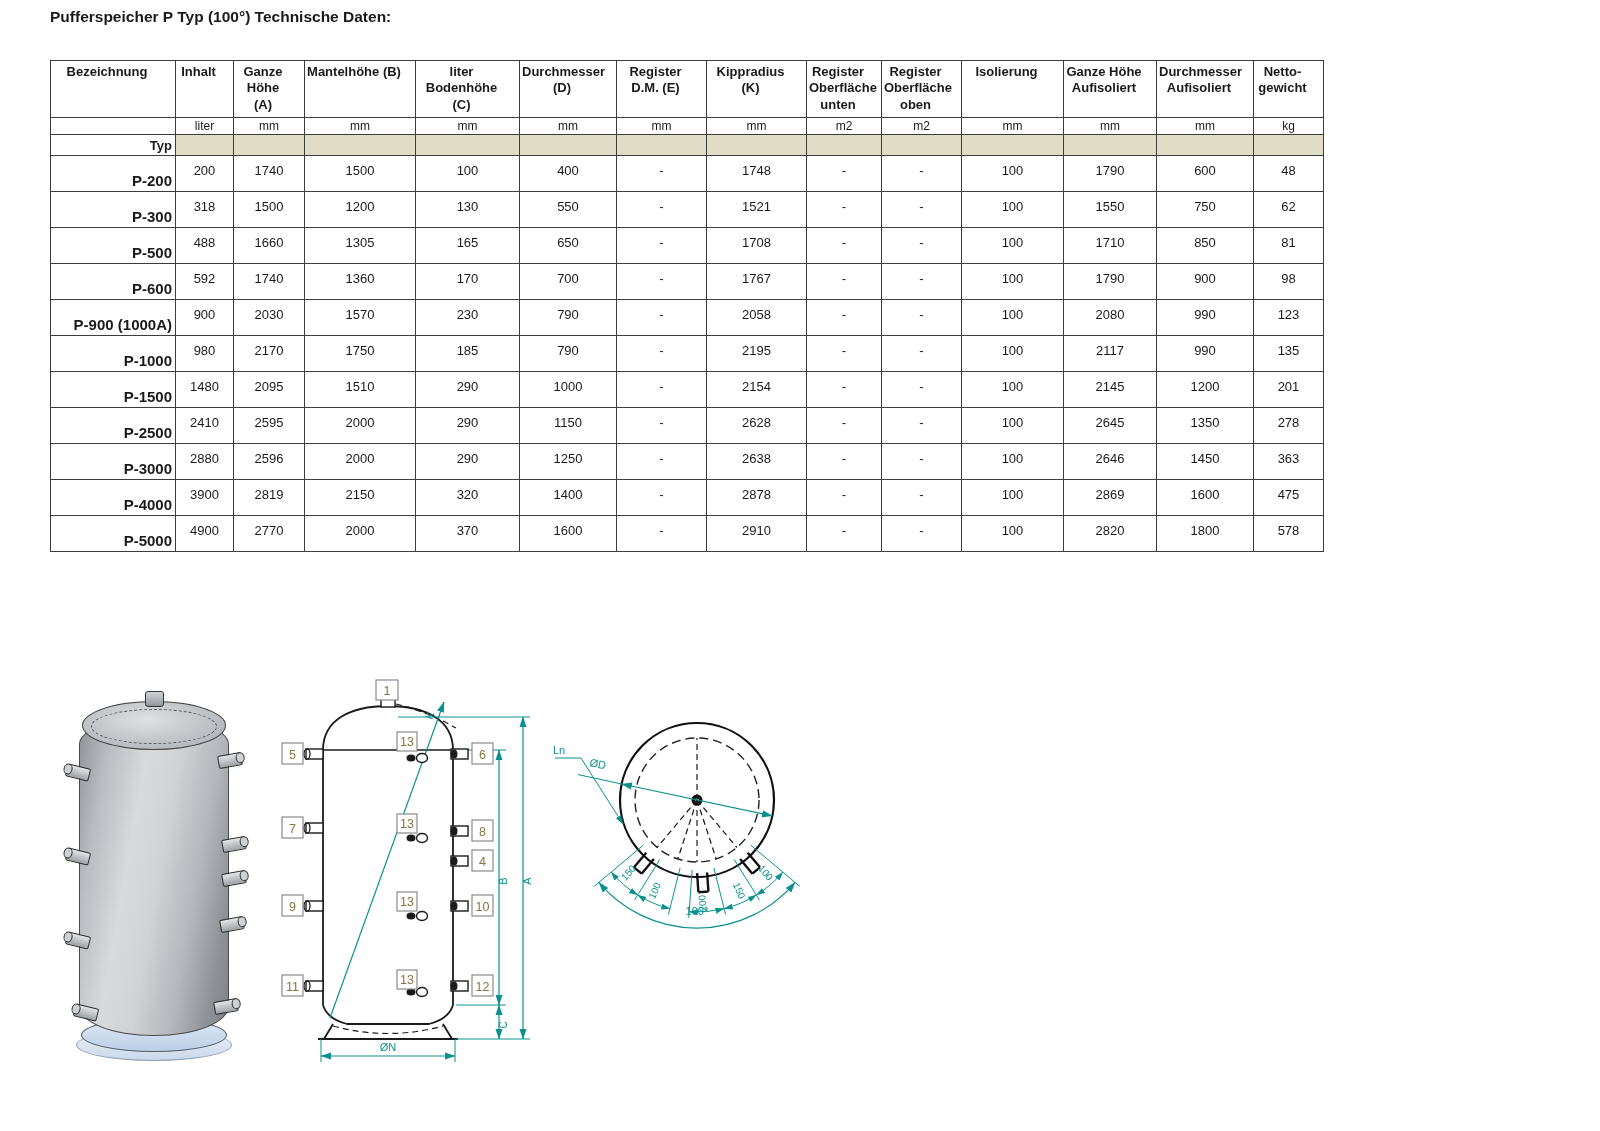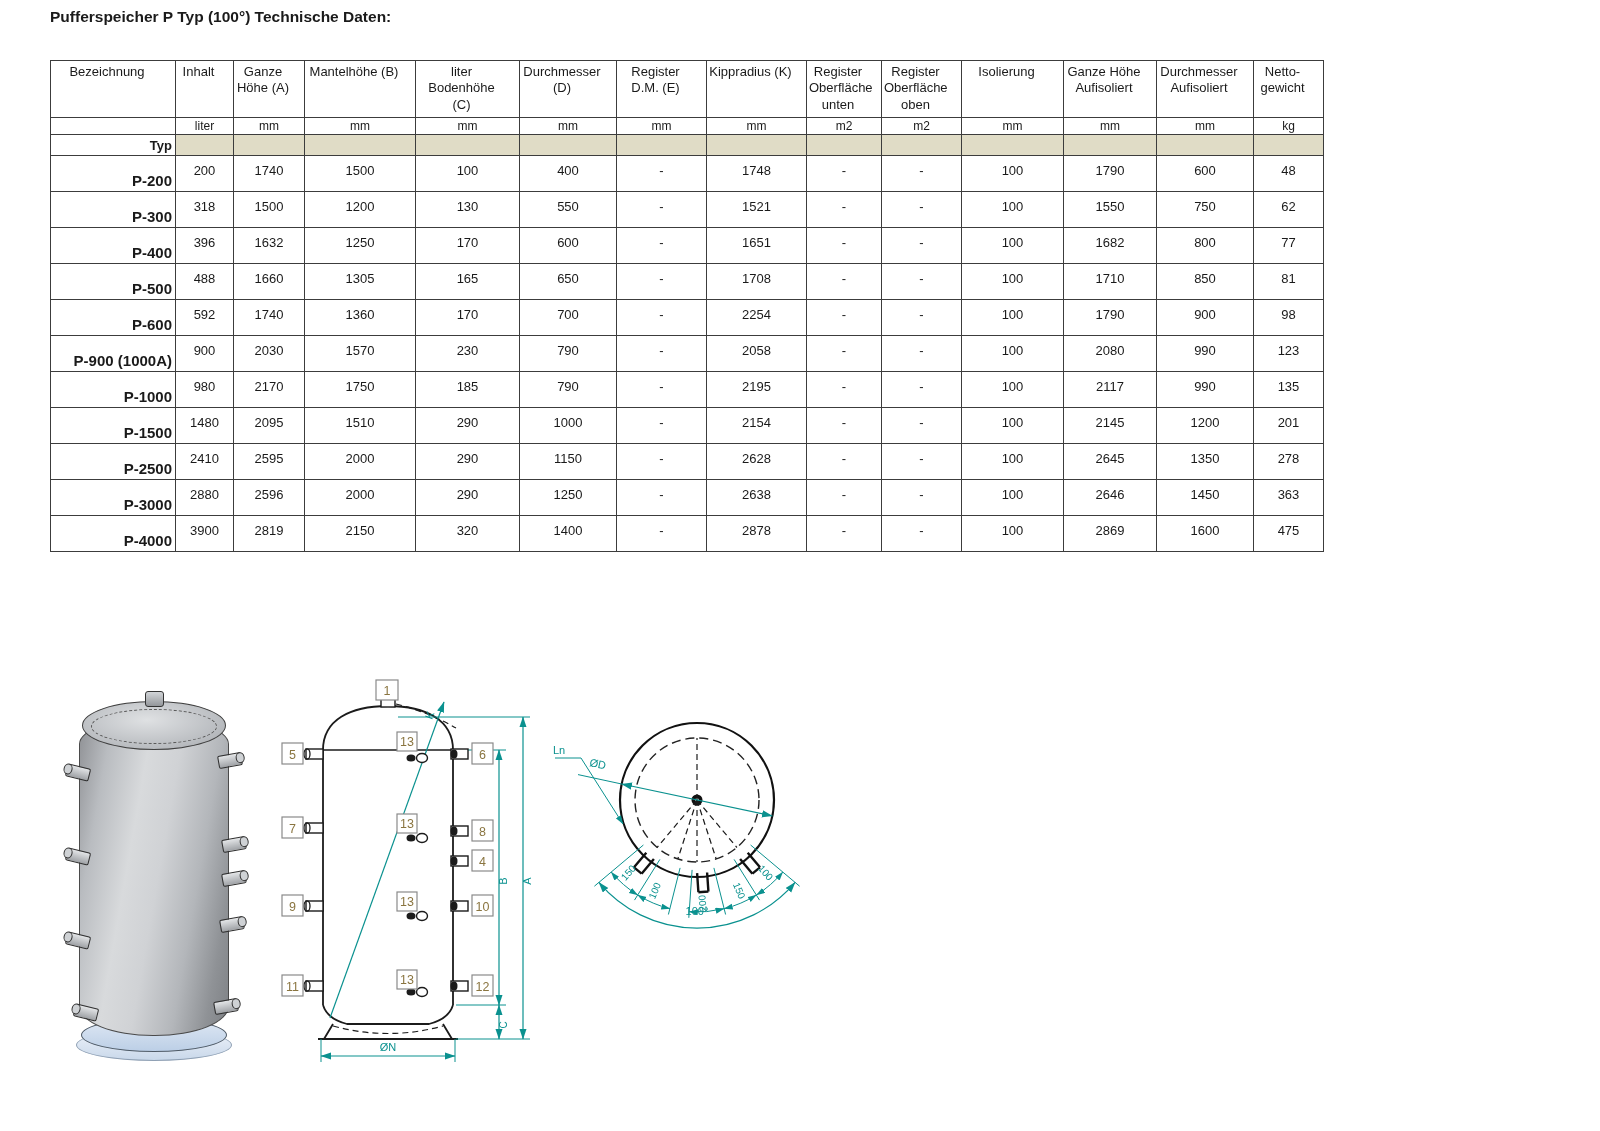--- a/index.html
+++ b/index.html
@@ -3,21 +3,21 @@
 <meta charset="utf-8">
 <style>
   html,body{margin:0;padding:0;background:#ffffff;}
   #page{position:relative;width:1600px;height:1131px;background:#fff;overflow:hidden;
         font-family:"Liberation Sans", sans-serif;color:#1a1a1a;}
   #title{position:absolute;left:50px;top:8px;font-size:15.5px;font-weight:bold;}
 
   
   #spec{position:absolute;left:50px;top:60px;width:1273px;border-collapse:collapse;table-layout:fixed;}
   #spec th,#spec td{border:1px solid #3c3c3c;overflow:hidden;}
-  #spec .colhead{font-size:13px;font-weight:normal;text-align:center;vertical-align:top;
+  #spec .colhead{font-size:13px;font-weight:bold;text-align:center;vertical-align:top;
                  padding:3px 14px 0 2px;height:53px;line-height:1.25;}
   #spec .unit{font-size:12px;text-align:center;height:16px;padding:0;}
   #spec .typlabel{font-size:13px;font-weight:bold;text-align:right;padding:0 3px 0 0;height:18px;}
   #spec .typfill{background:var(--typfill,#e0dcc6);height:18px;}
   #spec .rowlabel{font-size:15px;font-weight:bold;text-align:right;vertical-align:bottom;
                   padding:0 3px 2px 4px;height:33px;}
   #spec .val{font-size:13px;text-align:center;vertical-align:top;padding-top:7px;}
 
   
   .drawing{position:absolute;}
@@ -158,36 +158,20 @@
           <td class="val">-</td>
           <td class="val">1521</td>
           <td class="val">-</td>
           <td class="val">-</td>
           <td class="val">100</td>
           <td class="val">1550</td>
           <td class="val">750</td>
           <td class="val">62</td>
         </tr>
         <tr>
-          <th class="rowlabel">P-400</th>
-          <td class="val">396</td>
-          <td class="val">1632</td>
-          <td class="val">1250</td>
-          <td class="val">170</td>
-          <td class="val">600</td>
-          <td class="val">-</td>
-          <td class="val">1651</td>
-          <td class="val">-</td>
-          <td class="val">-</td>
-          <td class="val">100</td>
-          <td class="val">1682</td>
-          <td class="val">800</td>
-          <td class="val">77</td>
-        </tr>
-        <tr>
           <th class="rowlabel">P-500</th>
           <td class="val">488</td>
           <td class="val">1660</td>
           <td class="val">1305</td>
           <td class="val">165</td>
           <td class="val">650</td>
           <td class="val">-</td>
           <td class="val">1708</td>
           <td class="val">-</td>
           <td class="val">-</td>
@@ -197,21 +181,21 @@
           <td class="val">81</td>
         </tr>
         <tr>
           <th class="rowlabel">P-600</th>
           <td class="val">592</td>
           <td class="val">1740</td>
           <td class="val">1360</td>
           <td class="val">170</td>
           <td class="val">700</td>
           <td class="val">-</td>
-          <td class="val">2254</td>
+          <td class="val">1767</td>
           <td class="val">-</td>
           <td class="val">-</td>
           <td class="val">100</td>
           <td class="val">1790</td>
           <td class="val">900</td>
           <td class="val">98</td>
         </tr>
         <tr>
           <th class="rowlabel">P-900 (1000A)</th>
           <td class="val">900</td>
@@ -300,20 +284,36 @@
           <td class="val">320</td>
           <td class="val">1400</td>
           <td class="val">-</td>
           <td class="val">2878</td>
           <td class="val">-</td>
           <td class="val">-</td>
           <td class="val">100</td>
           <td class="val">2869</td>
           <td class="val">1600</td>
           <td class="val">475</td>
+        </tr>
+        <tr>
+          <th class="rowlabel">P-5000</th>
+          <td class="val">4900</td>
+          <td class="val">2770</td>
+          <td class="val">2000</td>
+          <td class="val">370</td>
+          <td class="val">1600</td>
+          <td class="val">-</td>
+          <td class="val">2910</td>
+          <td class="val">-</td>
+          <td class="val">-</td>
+          <td class="val">100</td>
+          <td class="val">2820</td>
+          <td class="val">1800</td>
+          <td class="val">578</td>
         </tr>
       </tbody>
     </table>
 
   <div id="tank-photo">
     <div class="p-base2"></div>
     <div class="p-base"></div>
     <div class="p-body"></div>
     <div class="p-top"></div>
     <div class="p-top-dash"></div>

